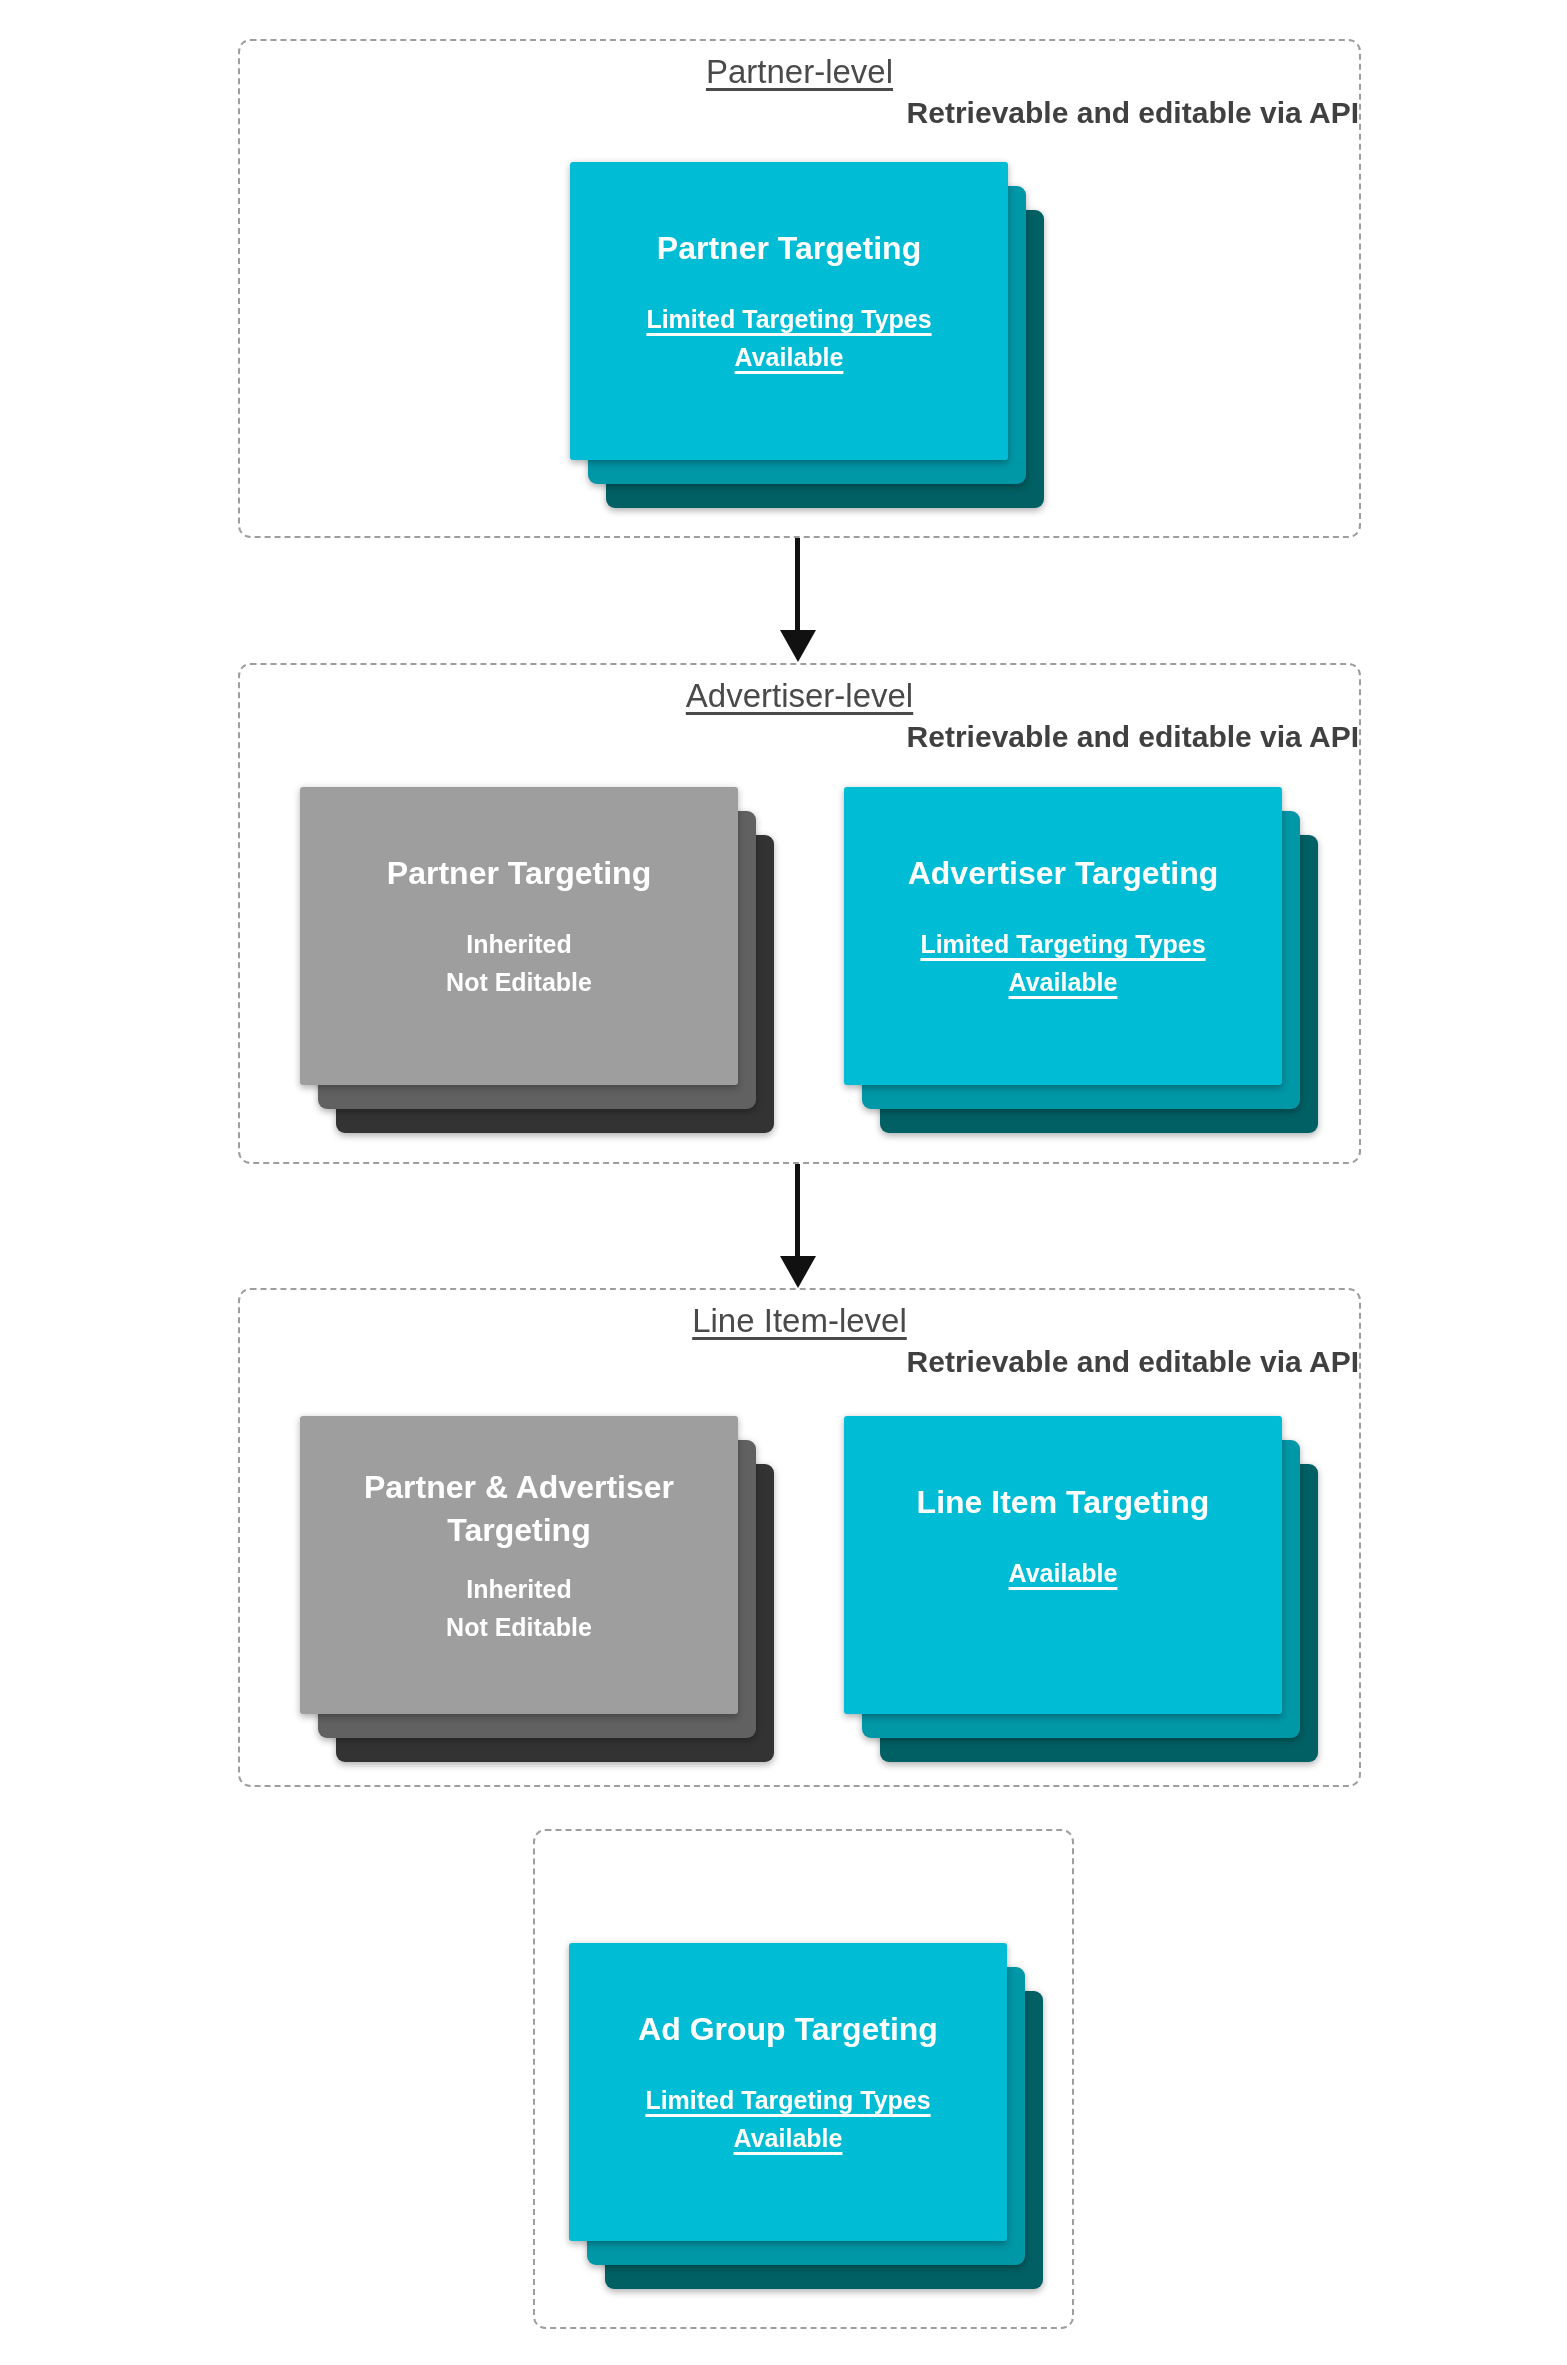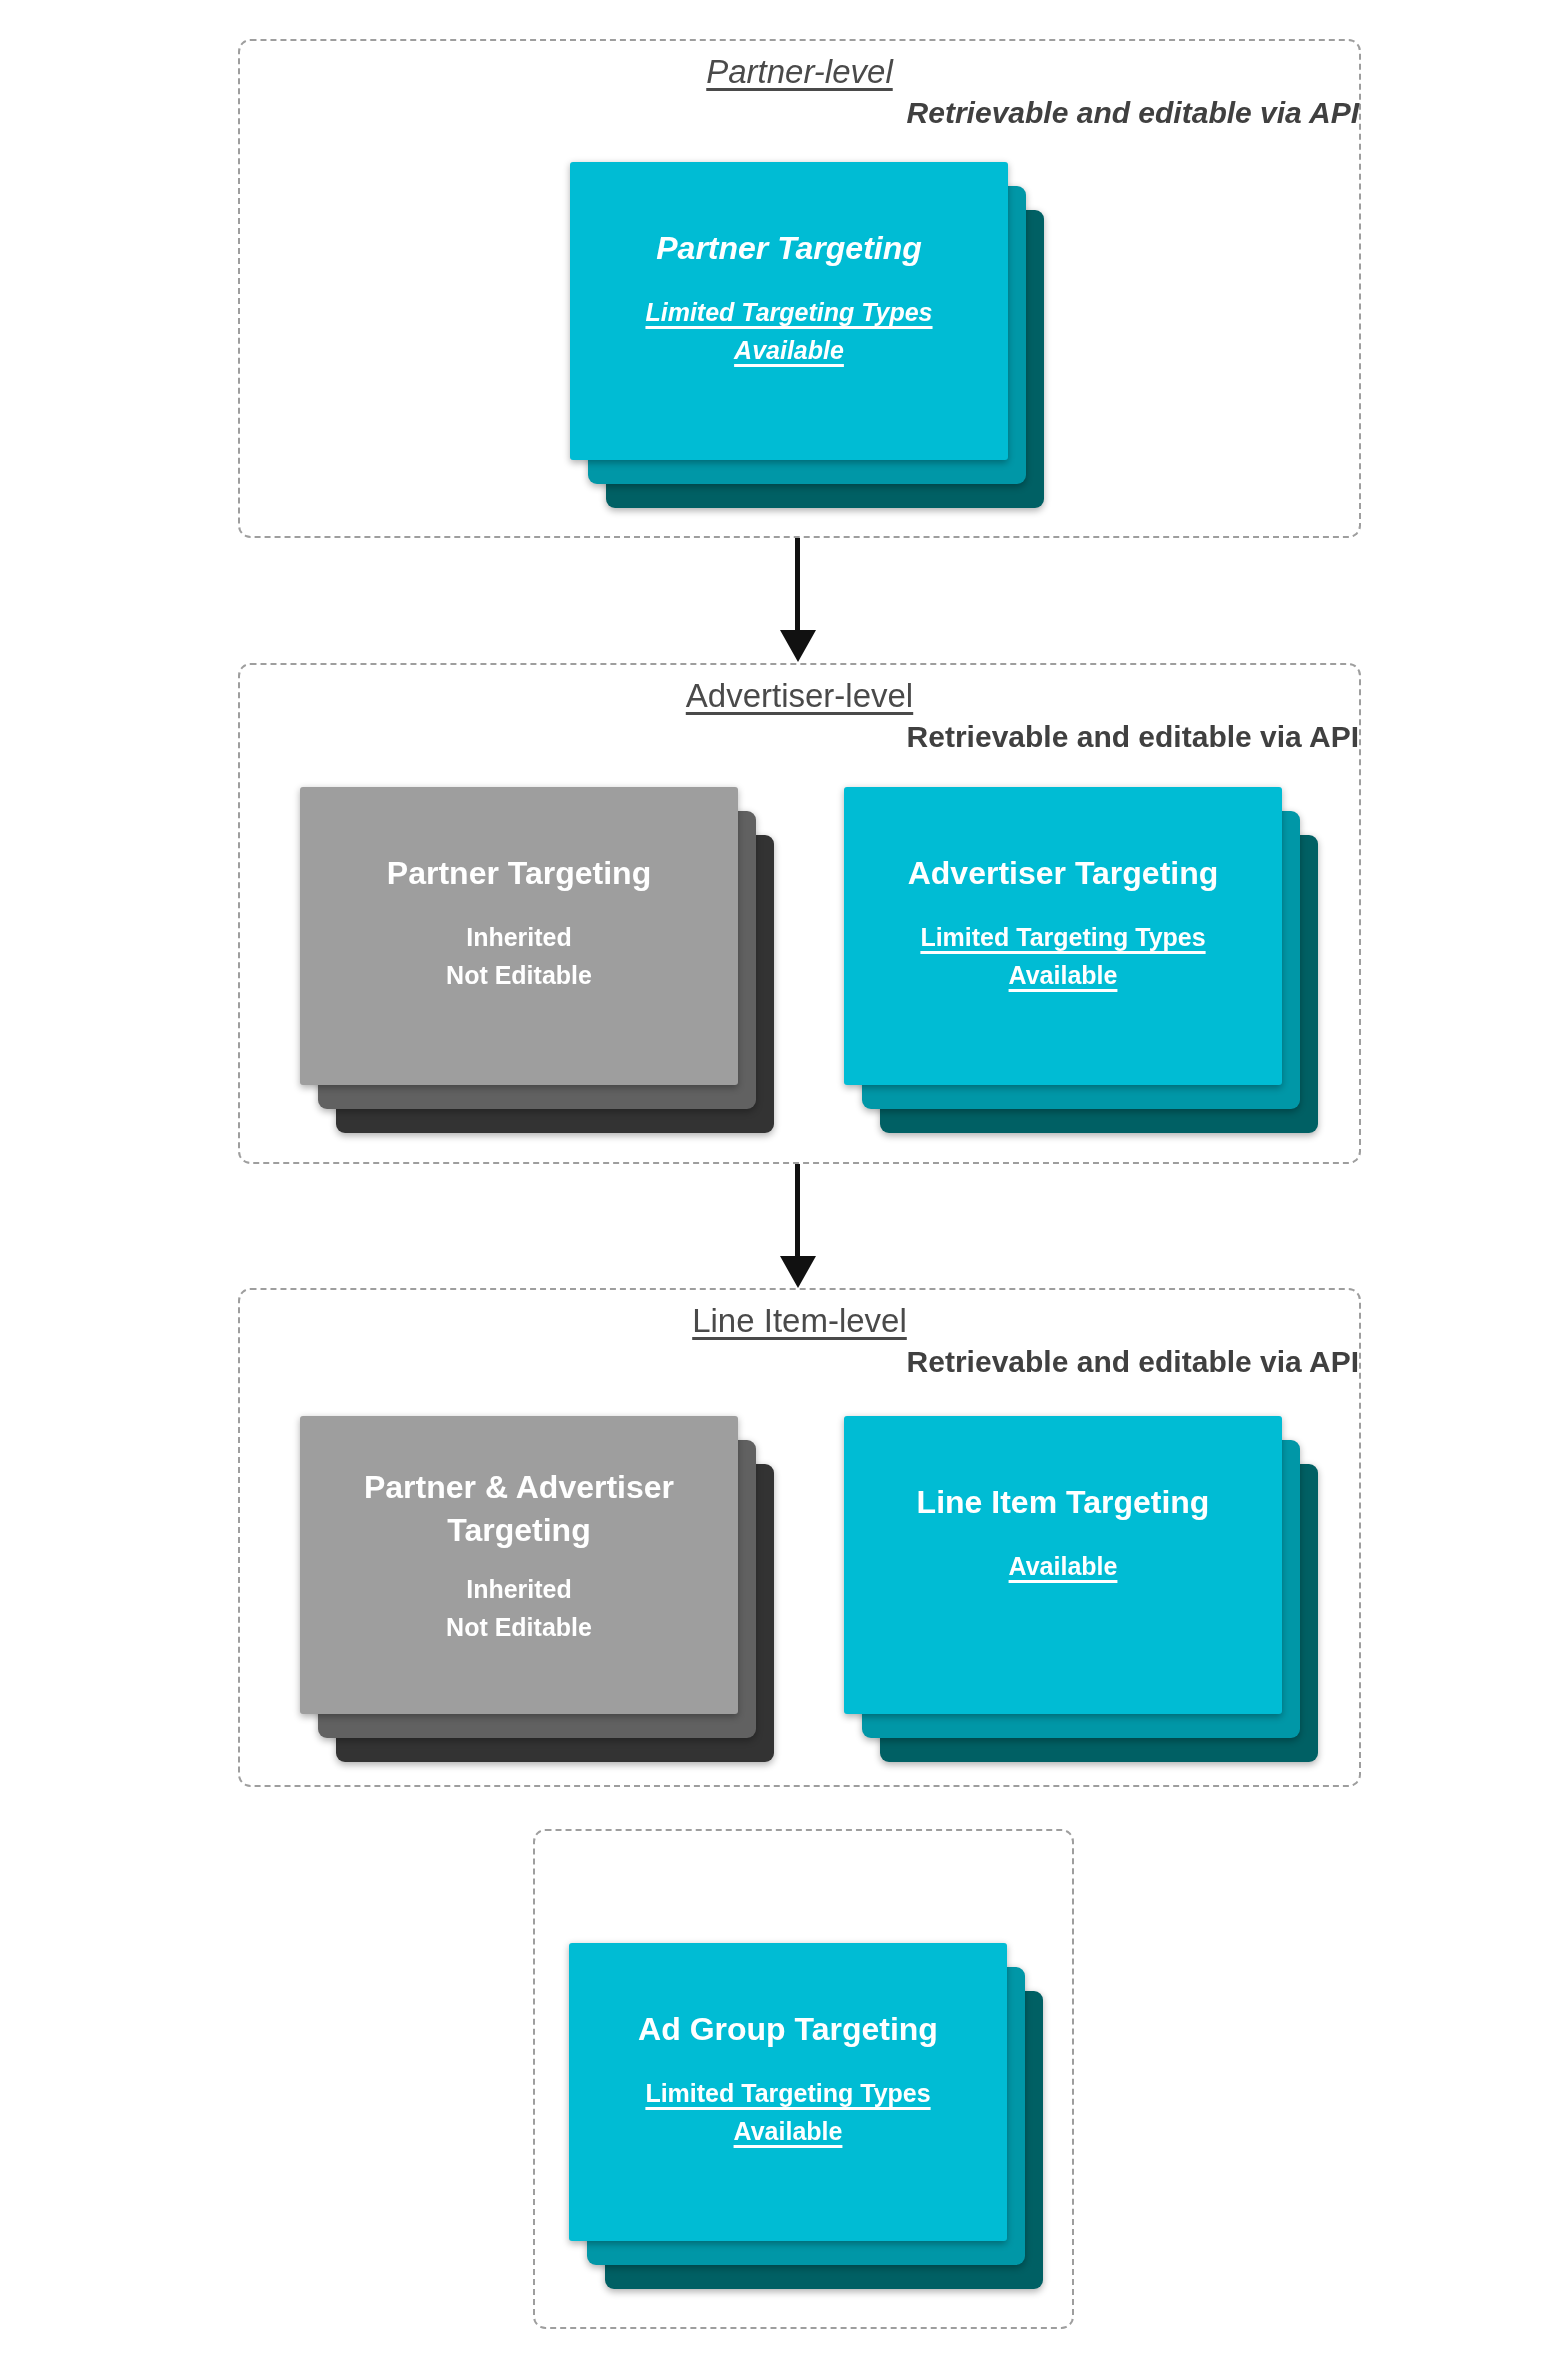--- a/index.html
+++ b/index.html
@@ -67,21 +67,21 @@
   .gray .layer.mid  { background: #616161; }
   .gray .card.front { background: #9e9e9e; }
 
   .card-title {
     font-size: 32px;
     line-height: 43px;
     font-weight: 700;
   }
   .card-title span { display: block; }
   .card-body {
-    margin-top: 23px;
+    margin-top: 30px;
     font-size: 25px;
     line-height: 38px;
     font-weight: 700;
   }
   .card-body span { display: block; }
   .card-body.underlined span {
     text-decoration: underline;
     text-decoration-thickness: 2.7px;
     text-underline-offset: 5.4px;
   }
@@ -101,21 +101,21 @@
     border-left: 18px solid transparent;
     border-right: 18px solid transparent;
     border-top: 32px solid #111111;
   }
 </style>
 </head>
 <body>
 
 <div class="canvas">
 
-  <div class="panel" style="left:238px; top:39px; width:1123px; height:499px;font-style:italic;">
+  <div class="panel" style="left:238px; top:39px; width:1123px; height:499px;">
     <div class="panel-header">
       <div class="panel-title">Partner-level</div>
       <div class="panel-subtitle">Retrievable and editable via API</div>
     </div>
     <div class="stack teal" style="left:330px; top:121px;">
       <div class="layer back"></div>
       <div class="layer mid"></div>
       <div class="card front">
         <div class="card-title">
           <span>Partner Targeting</span>

